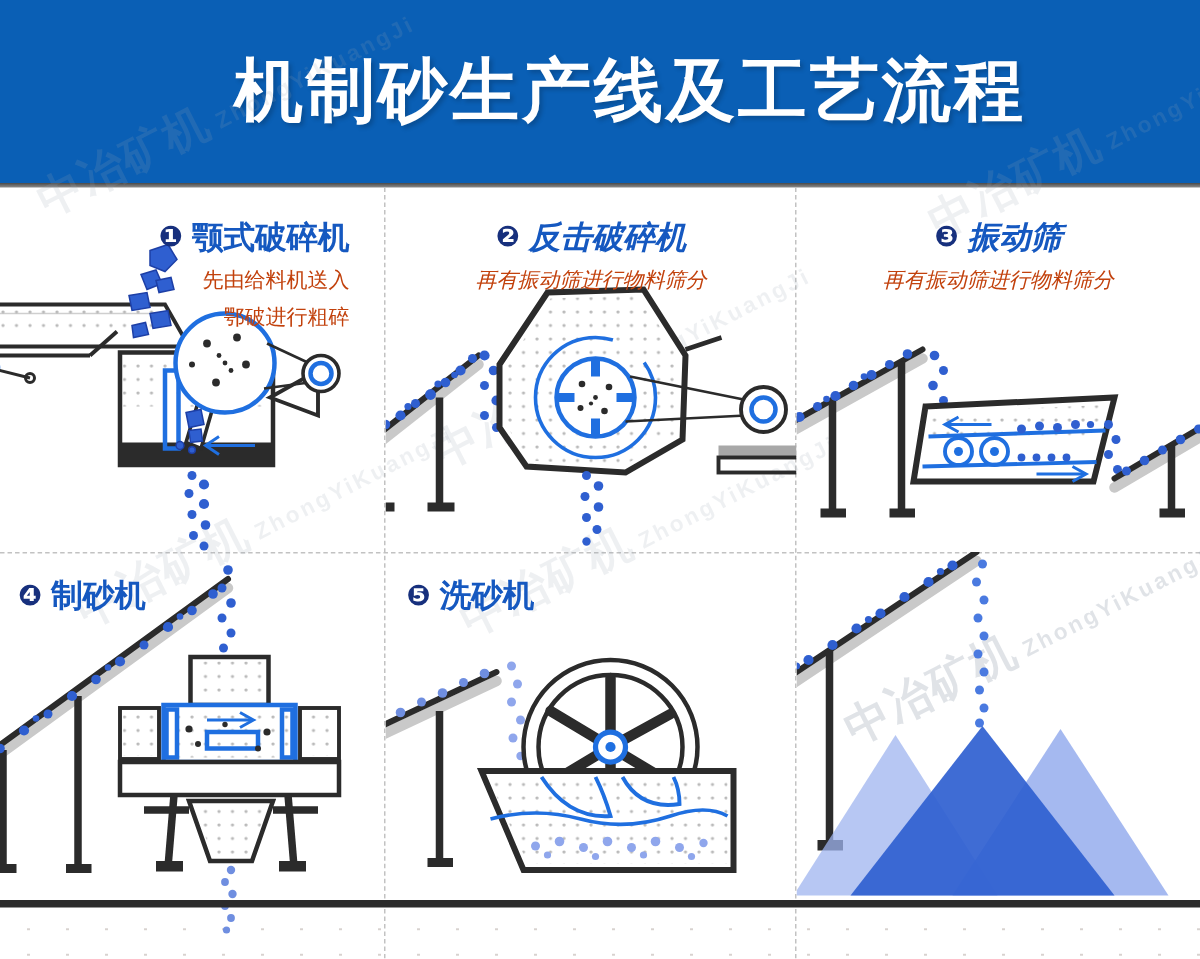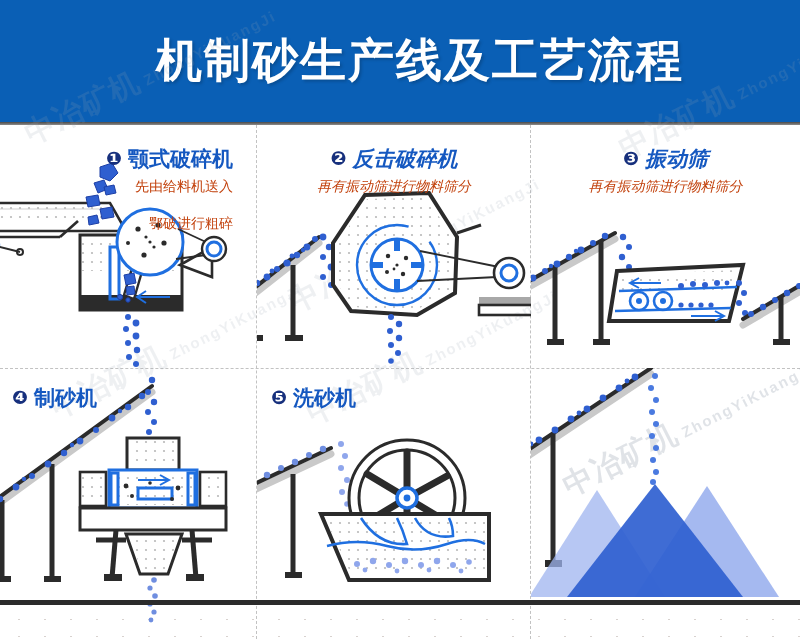--- a/index.html
+++ b/index.html
@@ -82,21 +82,21 @@
   <div class="header-rule"></div>
 
   <div class="grid">
 
     <div class="cell r1 c1">
       <div class="ptext t1 ta-right">
         <div class="ptitle">
           <span class="pnum">❶</span><span>颚式破碎机</span>
         </div>
         <div class="pdesc">先由给料机送入</div>
-        <div class="pdesc" style="margin-top:16px">鄂破进行粗碎</div>
+        <div class="pdesc" style="margin-top:4px">鄂破进行粗碎</div>
       </div>
       <svg class="art" viewBox="0 0 257 243">
 
         <g stroke="#2b2b2b" stroke-width="2.6" fill="none">
           <path d="M-40 78 L110 78 L126 106 L-40 106 Z" fill="#ffffff"></path>
           <path d="M-40 84 L104 84" stroke="#cfcfcf" stroke-width="1"></path>
           <line x1="-40" y1="112" x2="60" y2="112"></line>
           <path d="M60 112 L78 96"></path>
         </g>
         <g>

